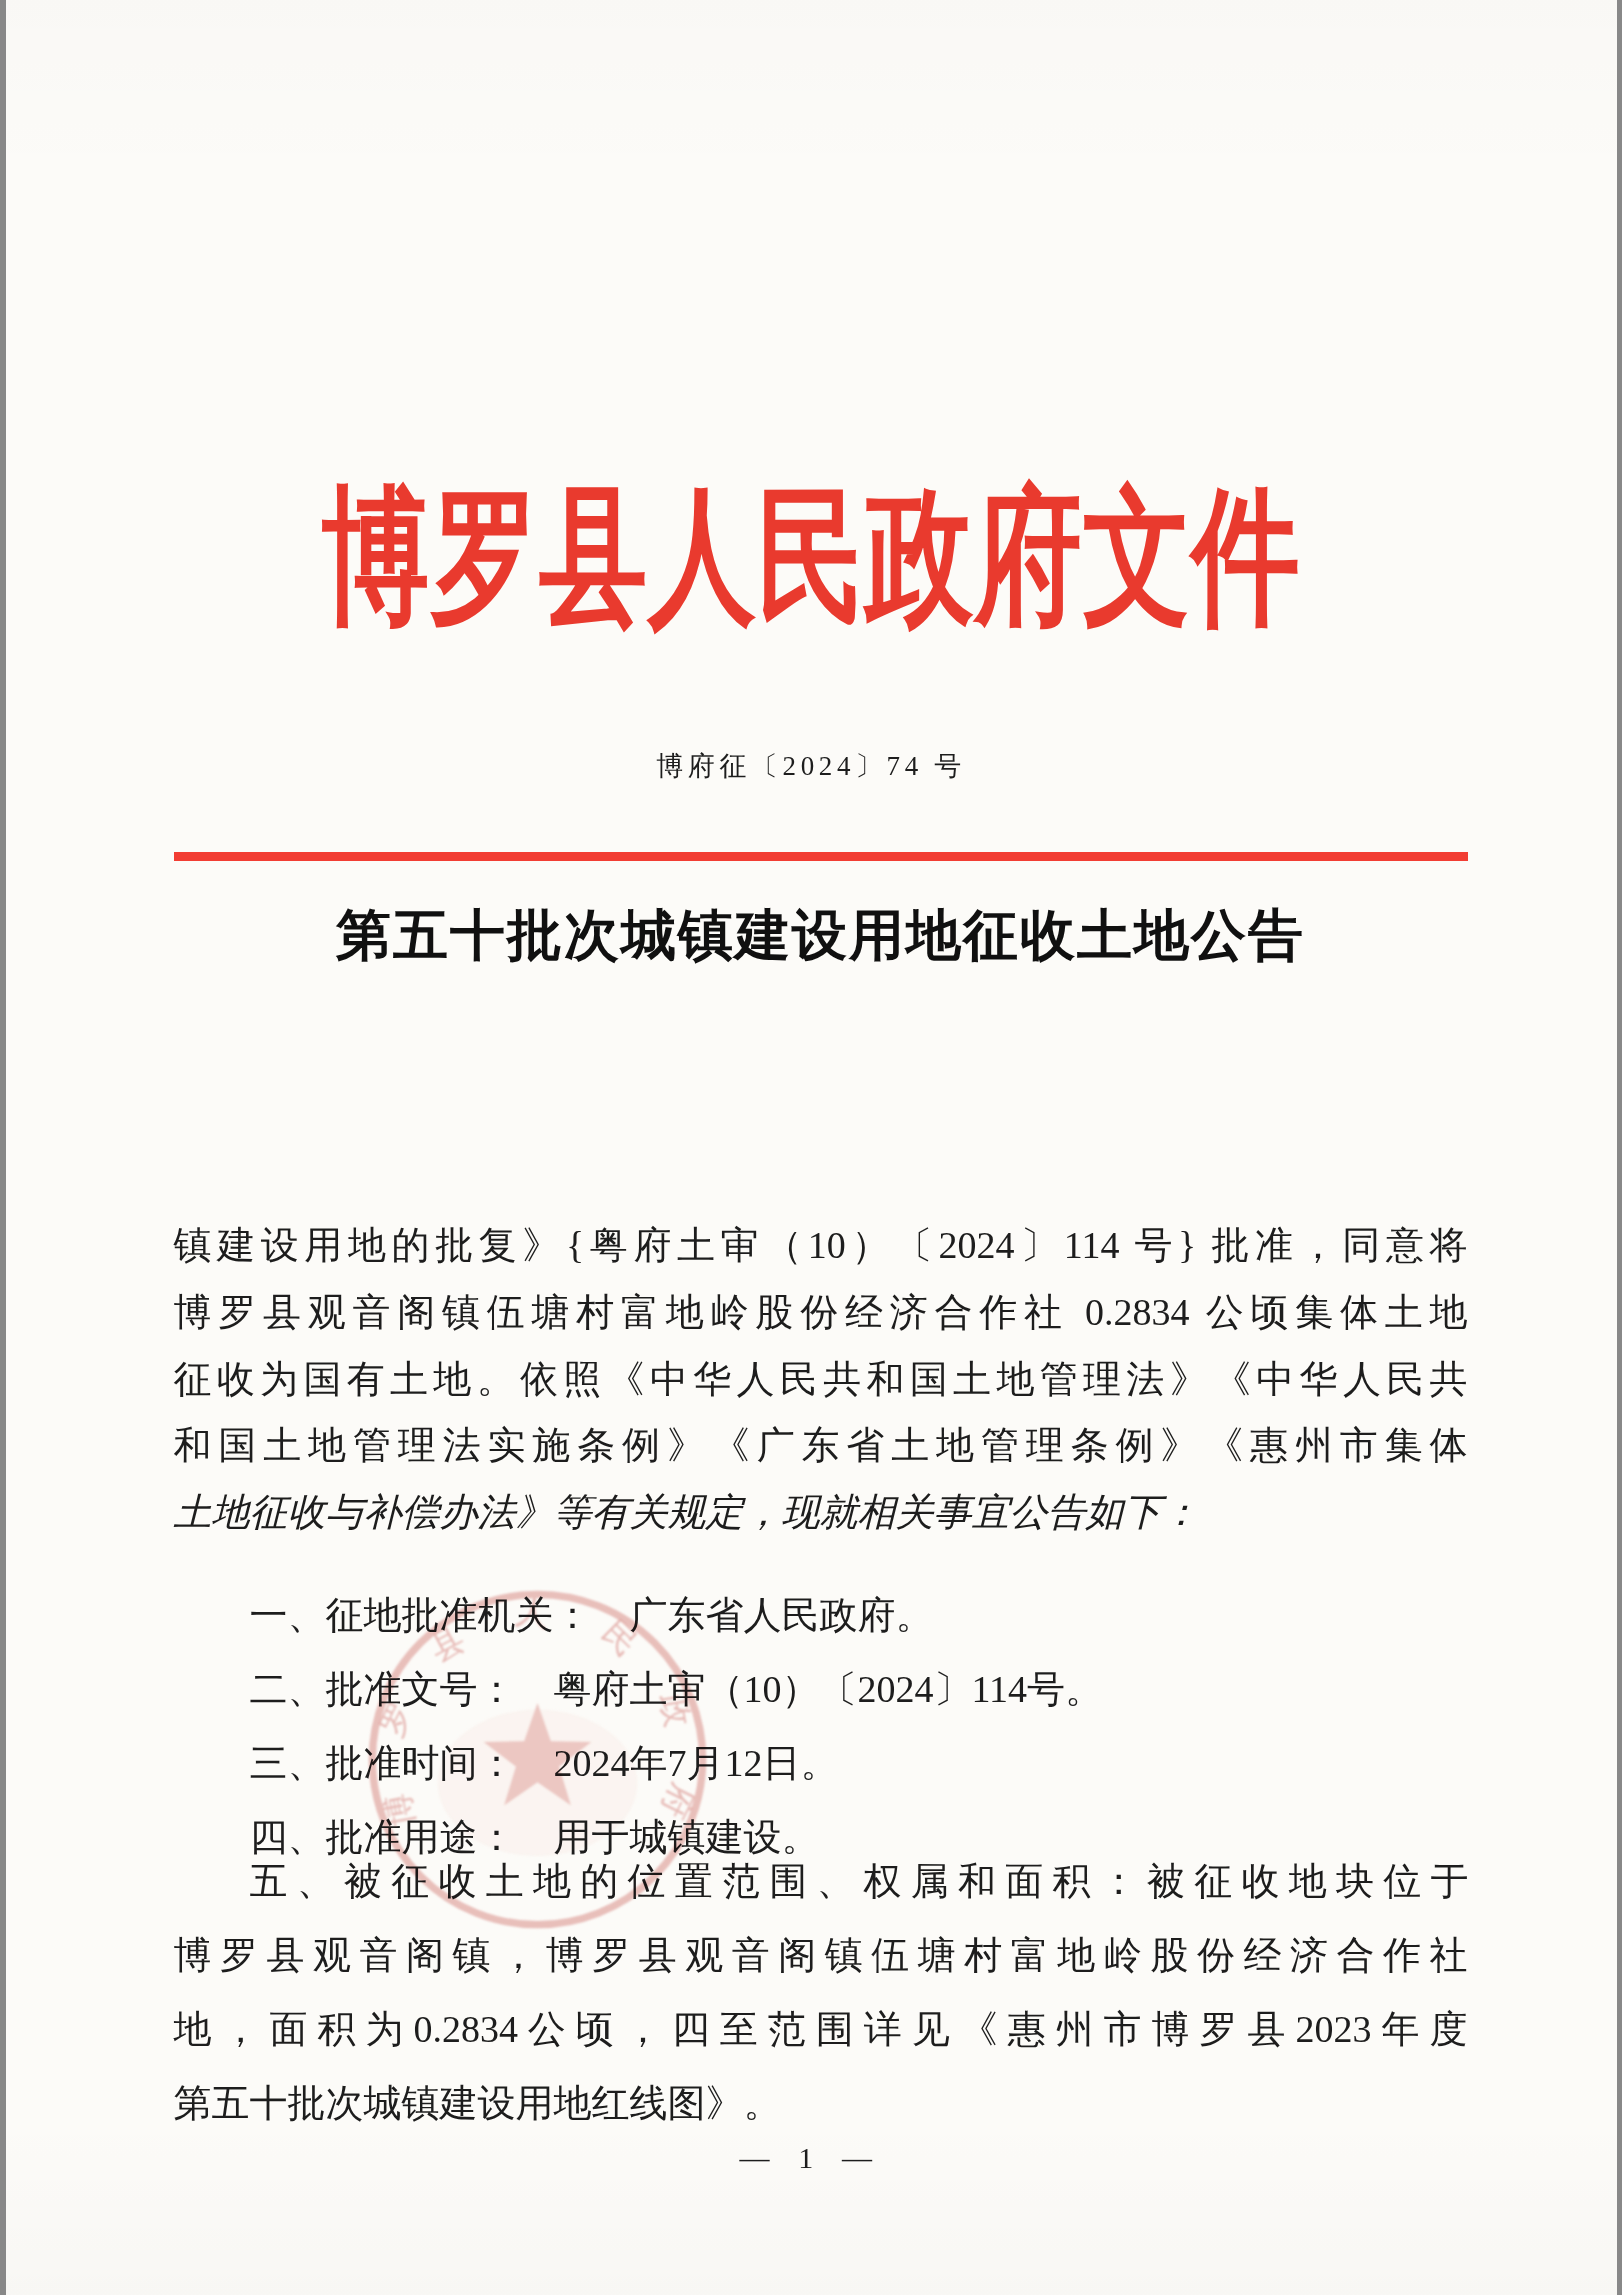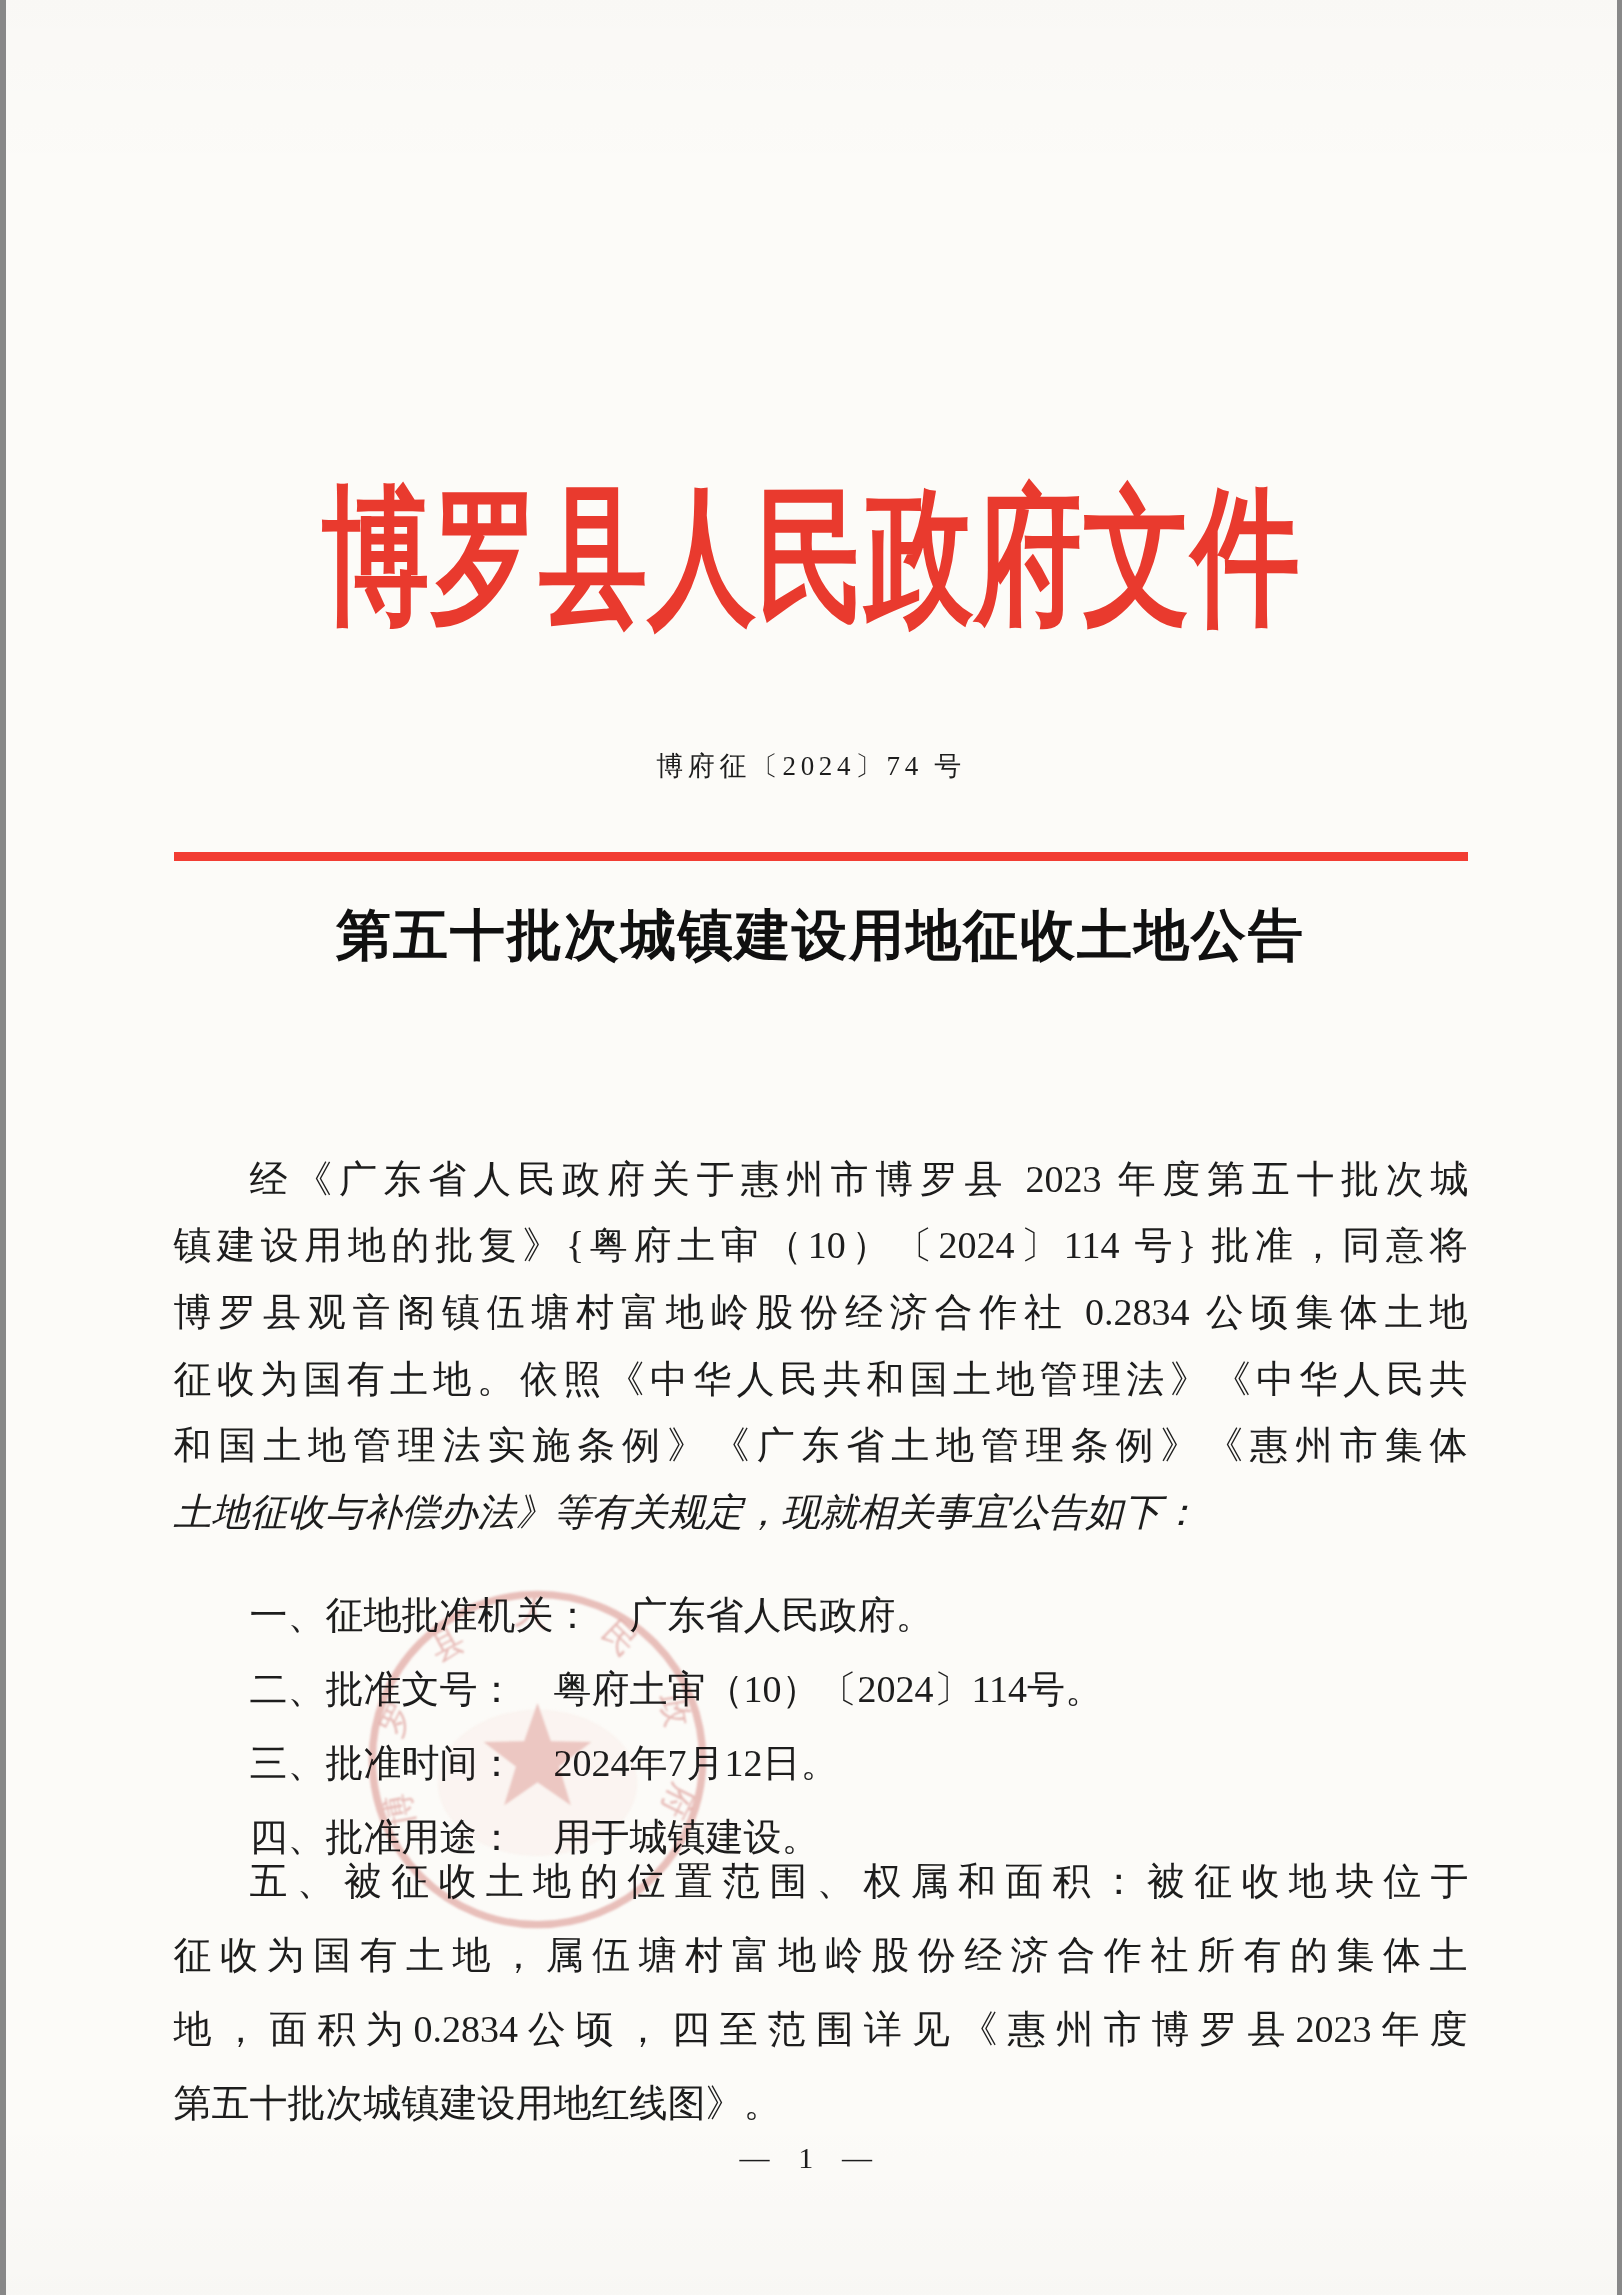--- a/index.html
+++ b/index.html
@@ -103,32 +103,31 @@
   </div>
 
   <div class="doc-number">博府征〔2024〕74 号</div>
 
   <div class="red-rule" style="background:#f23d33;"></div>
 
   <div class="doc-title">
     <div class="t-line">第五十批次城镇建设用地征收土地公告</div>
   </div>
 
-  <div class="b-line full-ind" style="top:1157px;">经《广东省人民政府关于惠州市博罗县 2023 年度第五十批次城</div>
   <div class="b-line full" style="top:1223px;">镇建设用地的批复》{粤府土审（10）〔2024〕114 号} 批准，同意将</div>
   <div class="b-line full" style="top:1290px;">博罗县观音阁镇伍塘村富地岭股份经济合作社 0.2834 公顷集体土地</div>
   <div class="b-line full" style="top:1357px;">征收为国有土地。依照《中华人民共和国土地管理法》《中华人民共</div>
   <div class="b-line full" style="top:1423px;">和国土地管理法实施条例》《广东省土地管理条例》《惠州市集体</div>
   <div class="b-line flush" style="top:1490px;font-style:italic;">土地征收与补偿办法》等有关规定，现就相关事宜公告如下：</div>
   <div class="b-line ind" style="top:1563px;">一、征地批准机关：　广东省人民政府。</div>
   <div class="b-line ind" style="top:1637px;">二、批准文号：　粤府土审（10）〔2024〕114号。</div>
   <div class="b-line ind" style="top:1711px;">三、批准时间：　2024年7月12日。</div>
   <div class="b-line ind" style="top:1785px;font-family:Liberation Serif, serif;">四、批准用途：　用于城镇建设。</div>
   <div class="b-line full-ind" style="top:1859px;">五、被征收土地的位置范围、权属和面积：被征收地块位于</div>
-  <div class="b-line full" style="top:1933px;">征收为国有土地，属伍塘村富地岭股份经济合作社所有的集体土</div>
+  <div class="b-line full" style="top:1933px;">博罗县观音阁镇，博罗县观音阁镇伍塘村富地岭股份经济合作社</div>
   <div class="b-line full" style="top:2007px;">地，面积为0.2834公顷，四至范围详见《惠州市博罗县2023年度</div>
   <div class="b-line flush" style="top:2081px;">第五十批次城镇建设用地红线图》。</div>
 
   <svg class="seal" viewBox="0 0 530 530">
     <circle cx="265" cy="265" r="248" fill="none" stroke="#cf6a64" stroke-width="11" opacity="0.75"></circle>
     <polygon points="265,180 285,237.5 345.8,238.7 297.3,275.5 315,333.8 265,299 215,333.8 232.7,275.5 184.2,238.7 245,237.5" fill="#cf6a64" opacity="0.65"></polygon>
     <path id="sealArc" d="M 91.8 365 A 200 200 0 1 1 438.2 365" fill="none"></path>
     <text font-size="50" letter-spacing="76" fill="#cf6a64" opacity="0.8" font-family="'Liberation Serif','DejaVu Serif',serif">
       <textPath href="#sealArc" startOffset="6">博罗县人民政府</textPath>
     </text>

